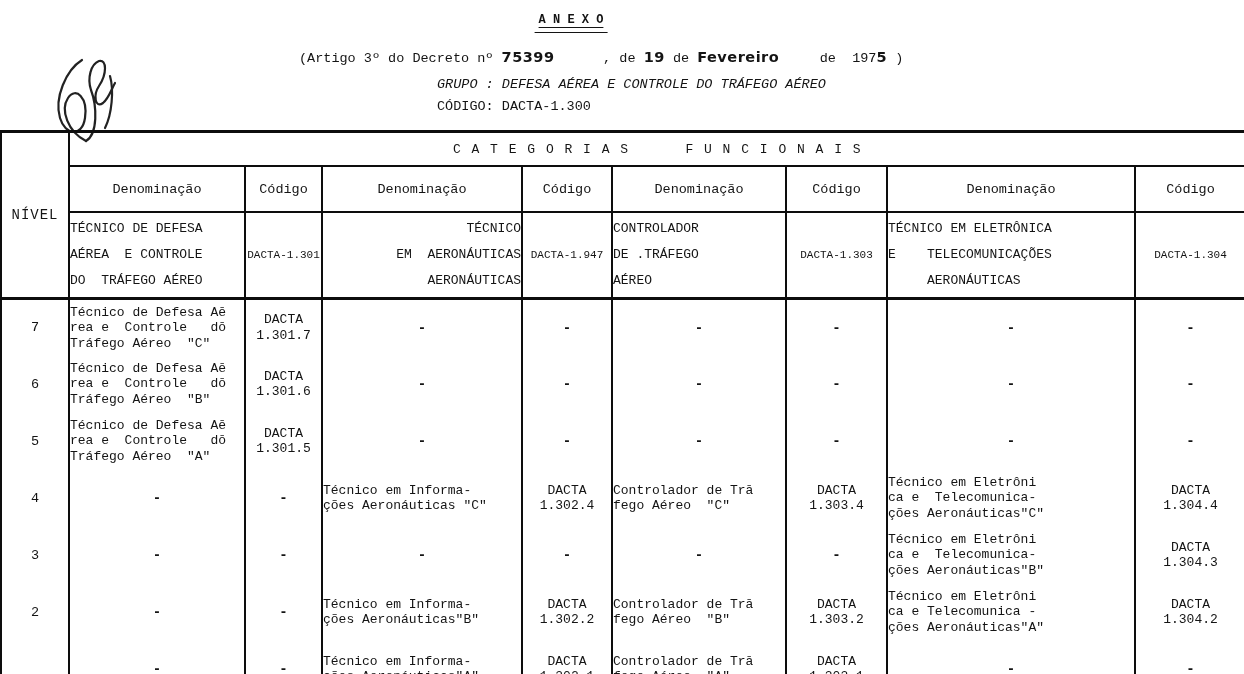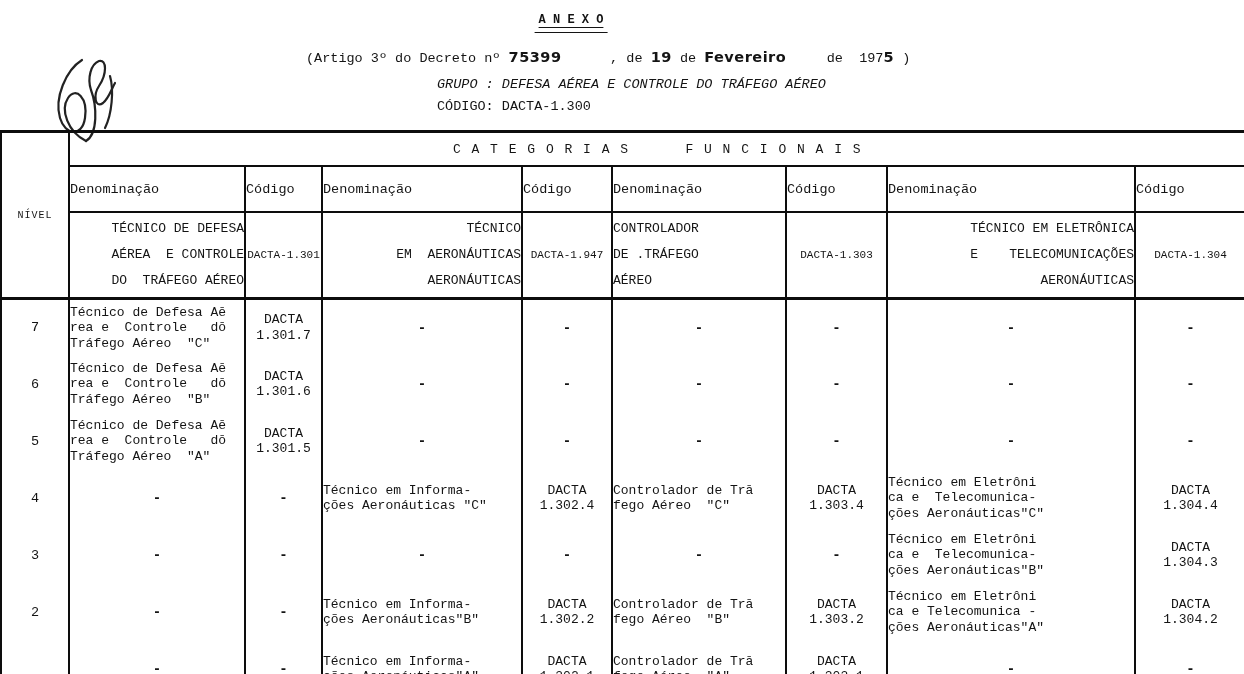--- a/index.html
+++ b/index.html
@@ -11,21 +11,21 @@
   .page{position:absolute;inset:0;overflow:hidden;}
 
   
   #sig{position:absolute;left:46px;top:48px;}
   #doc-title{
     position:absolute;top:13px;left:571px;transform:translateX(-50%);
     font-size:12px;font-weight:bold;white-space:pre;
     text-decoration:underline;text-underline-offset:4px;
     border-bottom:1.5px solid #141414;padding:0 4px 5px 4px;
   }
-  #subtitle{position:absolute;top:49px;left:306px;font-size:13.5px;white-space:pre;}
+  #subtitle{position:absolute;top:49px;left:299px;font-size:13.5px;white-space:pre;}
   #subtitle .bval{
     font-family:"DejaVu Sans","Liberation Sans",sans-serif;
     font-weight:bold;font-size:14.5px;letter-spacing:.5px;
   }
   #grupo-line{position:absolute;top:77px;left:437px;font-size:13.5px;white-space:pre;font-style:italic;}
   #codigo-line{position:absolute;top:99px;left:437px;font-size:13.5px;white-space:pre;}
 
   
   #doc-table{
     position:absolute;top:130px;left:0;width:1244px;
@@ -33,29 +33,29 @@
     border-top:3px solid #0d0d0d;border-left:2px solid #0d0d0d;
   }
   #doc-table td{padding:0;vertical-align:middle;}
   .bl{border-left:2px solid #0d0d0d;}
 
   .cat-cell{
     height:32px;border-bottom:2px solid #0d0d0d;text-align:center;
     font-size:13px;letter-spacing:1.5px;white-space:pre;font-family:Liberation Mono, monospace;
   }
   .nivel-head{
-    text-align:center;font-size:10px;letter-spacing:1px;
+    text-align:center;font-size:14px;letter-spacing:1px;
     border-bottom:3px solid #0d0d0d;
   }
   .colh-cell{
     height:44px;border-bottom:2px solid #0d0d0d;
-    text-align:left;font-size:13.5px;
+    text-align:center;font-size:13.5px;
   }
   .grouph td{height:84px;border-bottom:3px solid #0d0d0d;}
-  .den-group{font-size:13px;text-align:right;}
+  .den-group{font-size:13px;}
   .den-group .ln{line-height:26px;white-space:pre;}
   .den-group.g0{padding-left:16px;}
   .den-group.g1{text-align:right;}
   .den-group.g2{text-align:left;margin-left:24px;}
   .den-group.g3{padding-left:22px;}
   .code-group{text-align:center;font-size:11px;letter-spacing:0;}
 
   .body-row{height:57px;}
   .nivel-cell{text-align:center;font-size:13.5px;}
   .den-cell{font-size:13px;}

